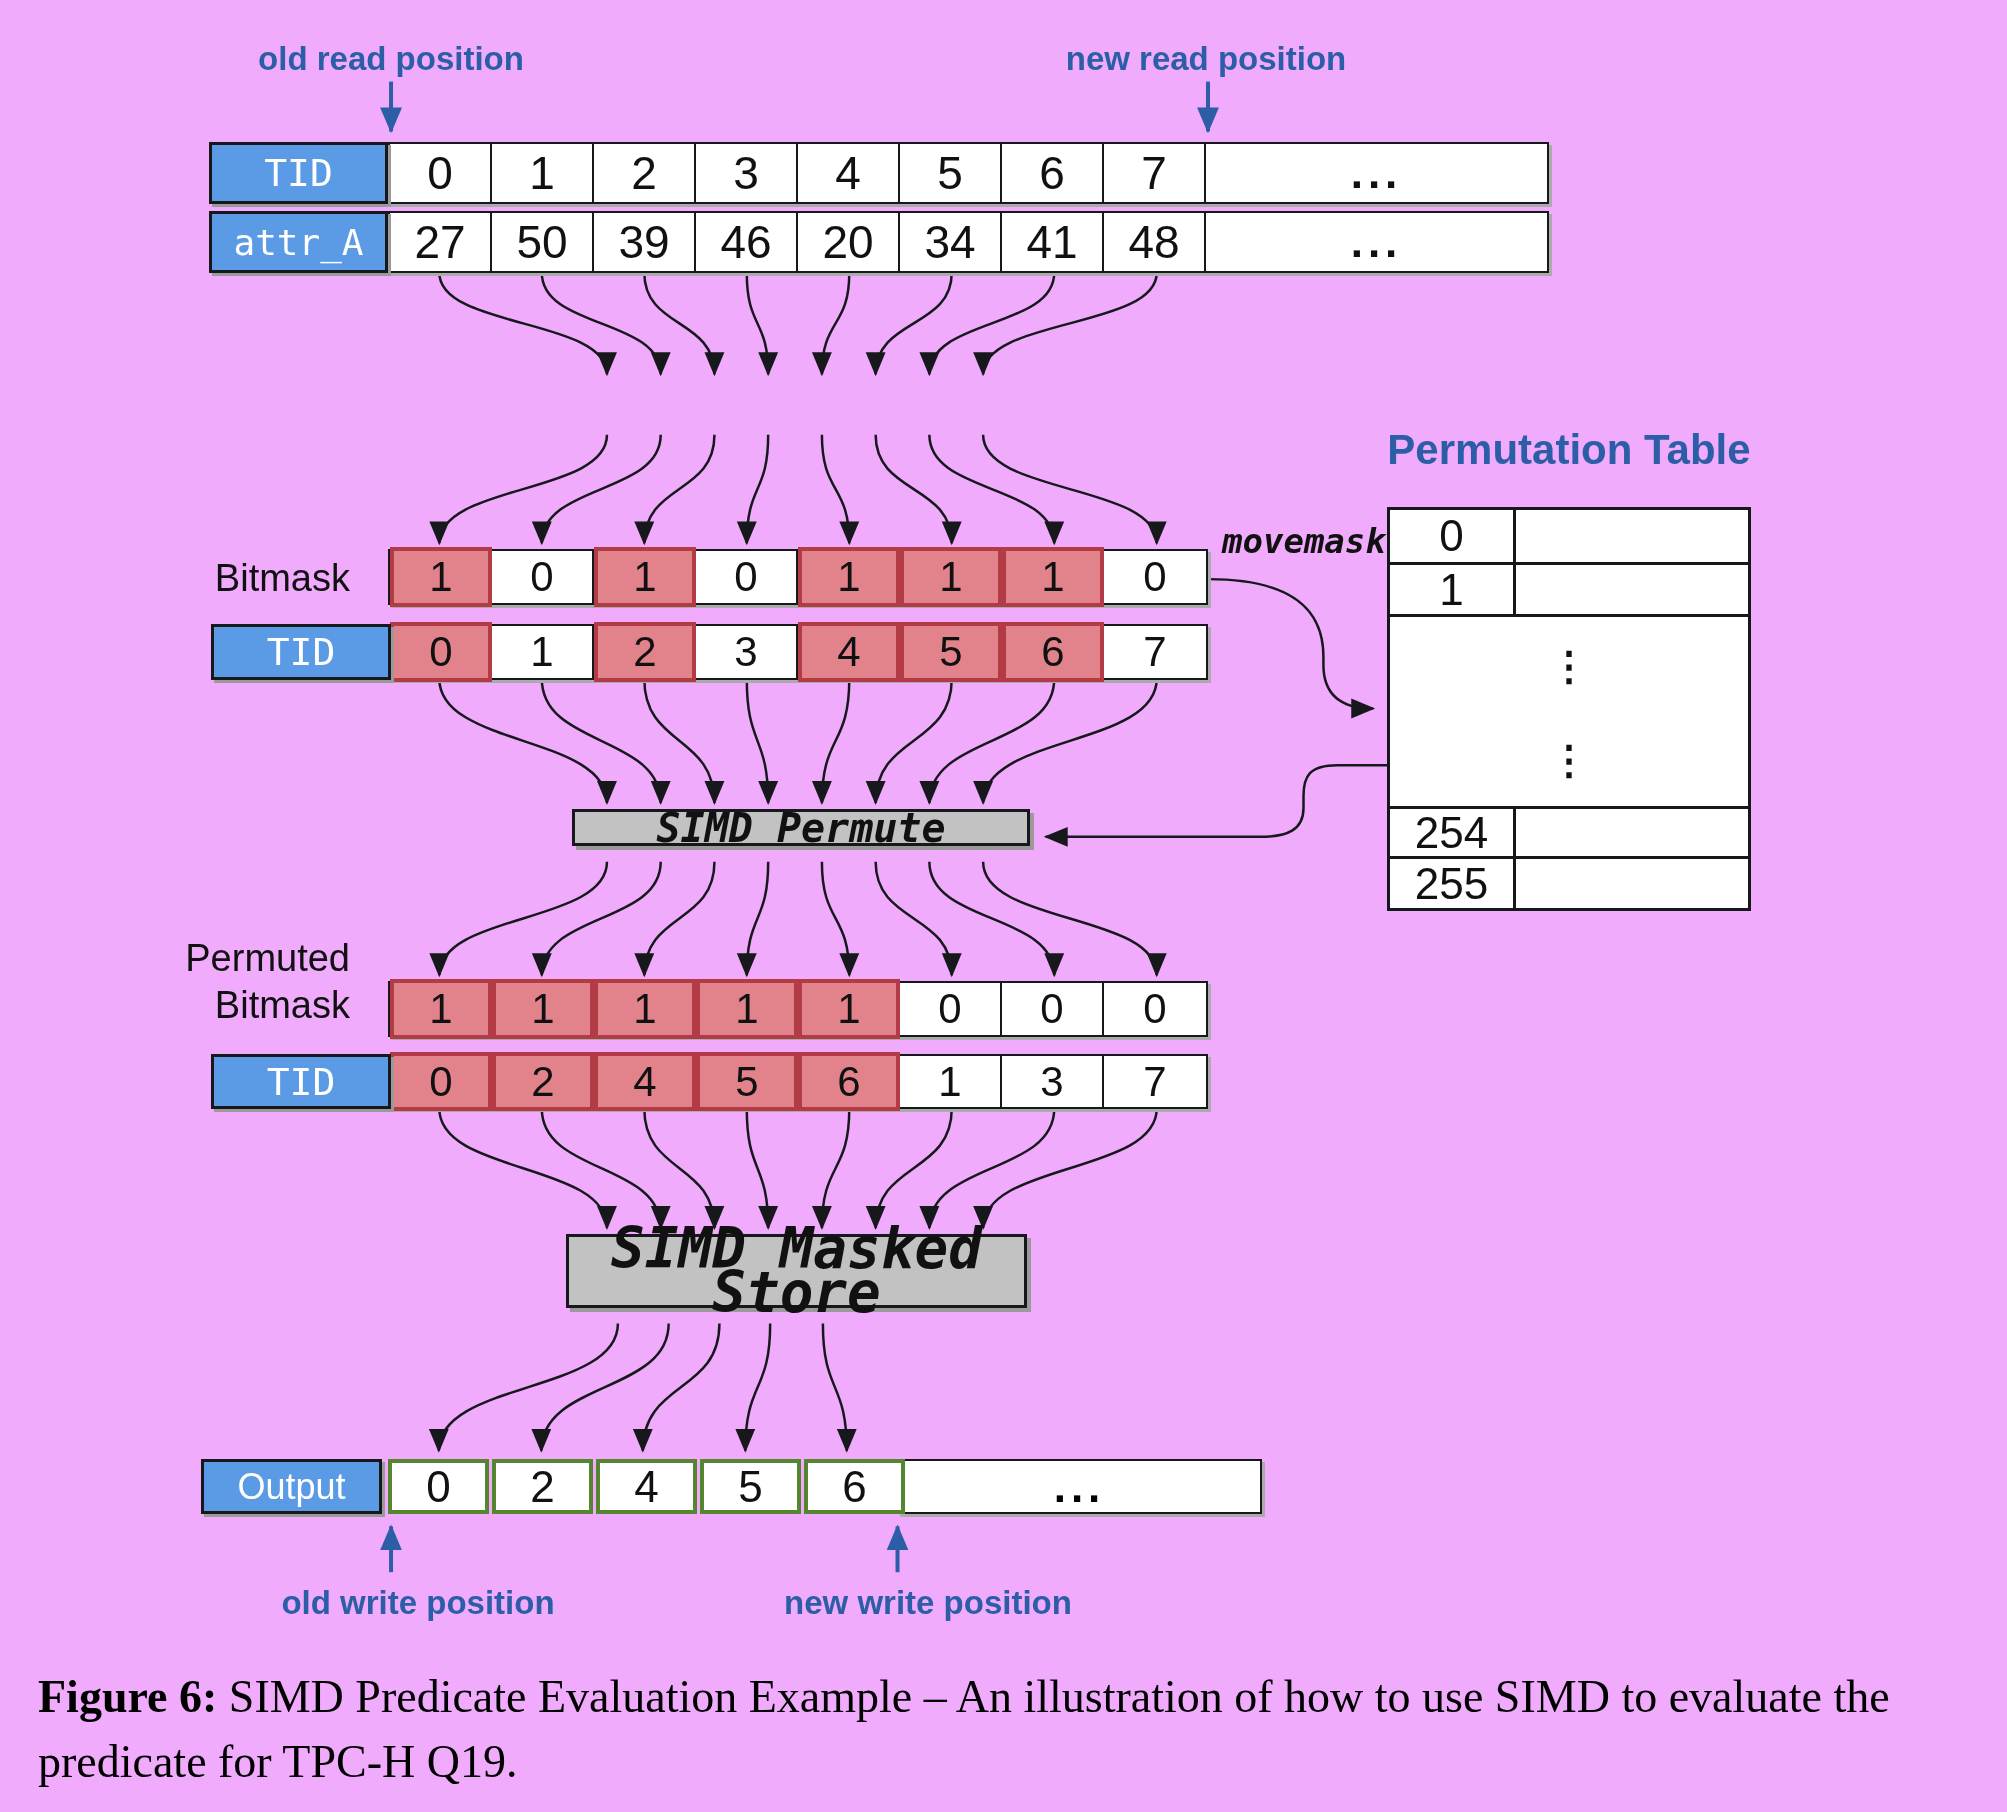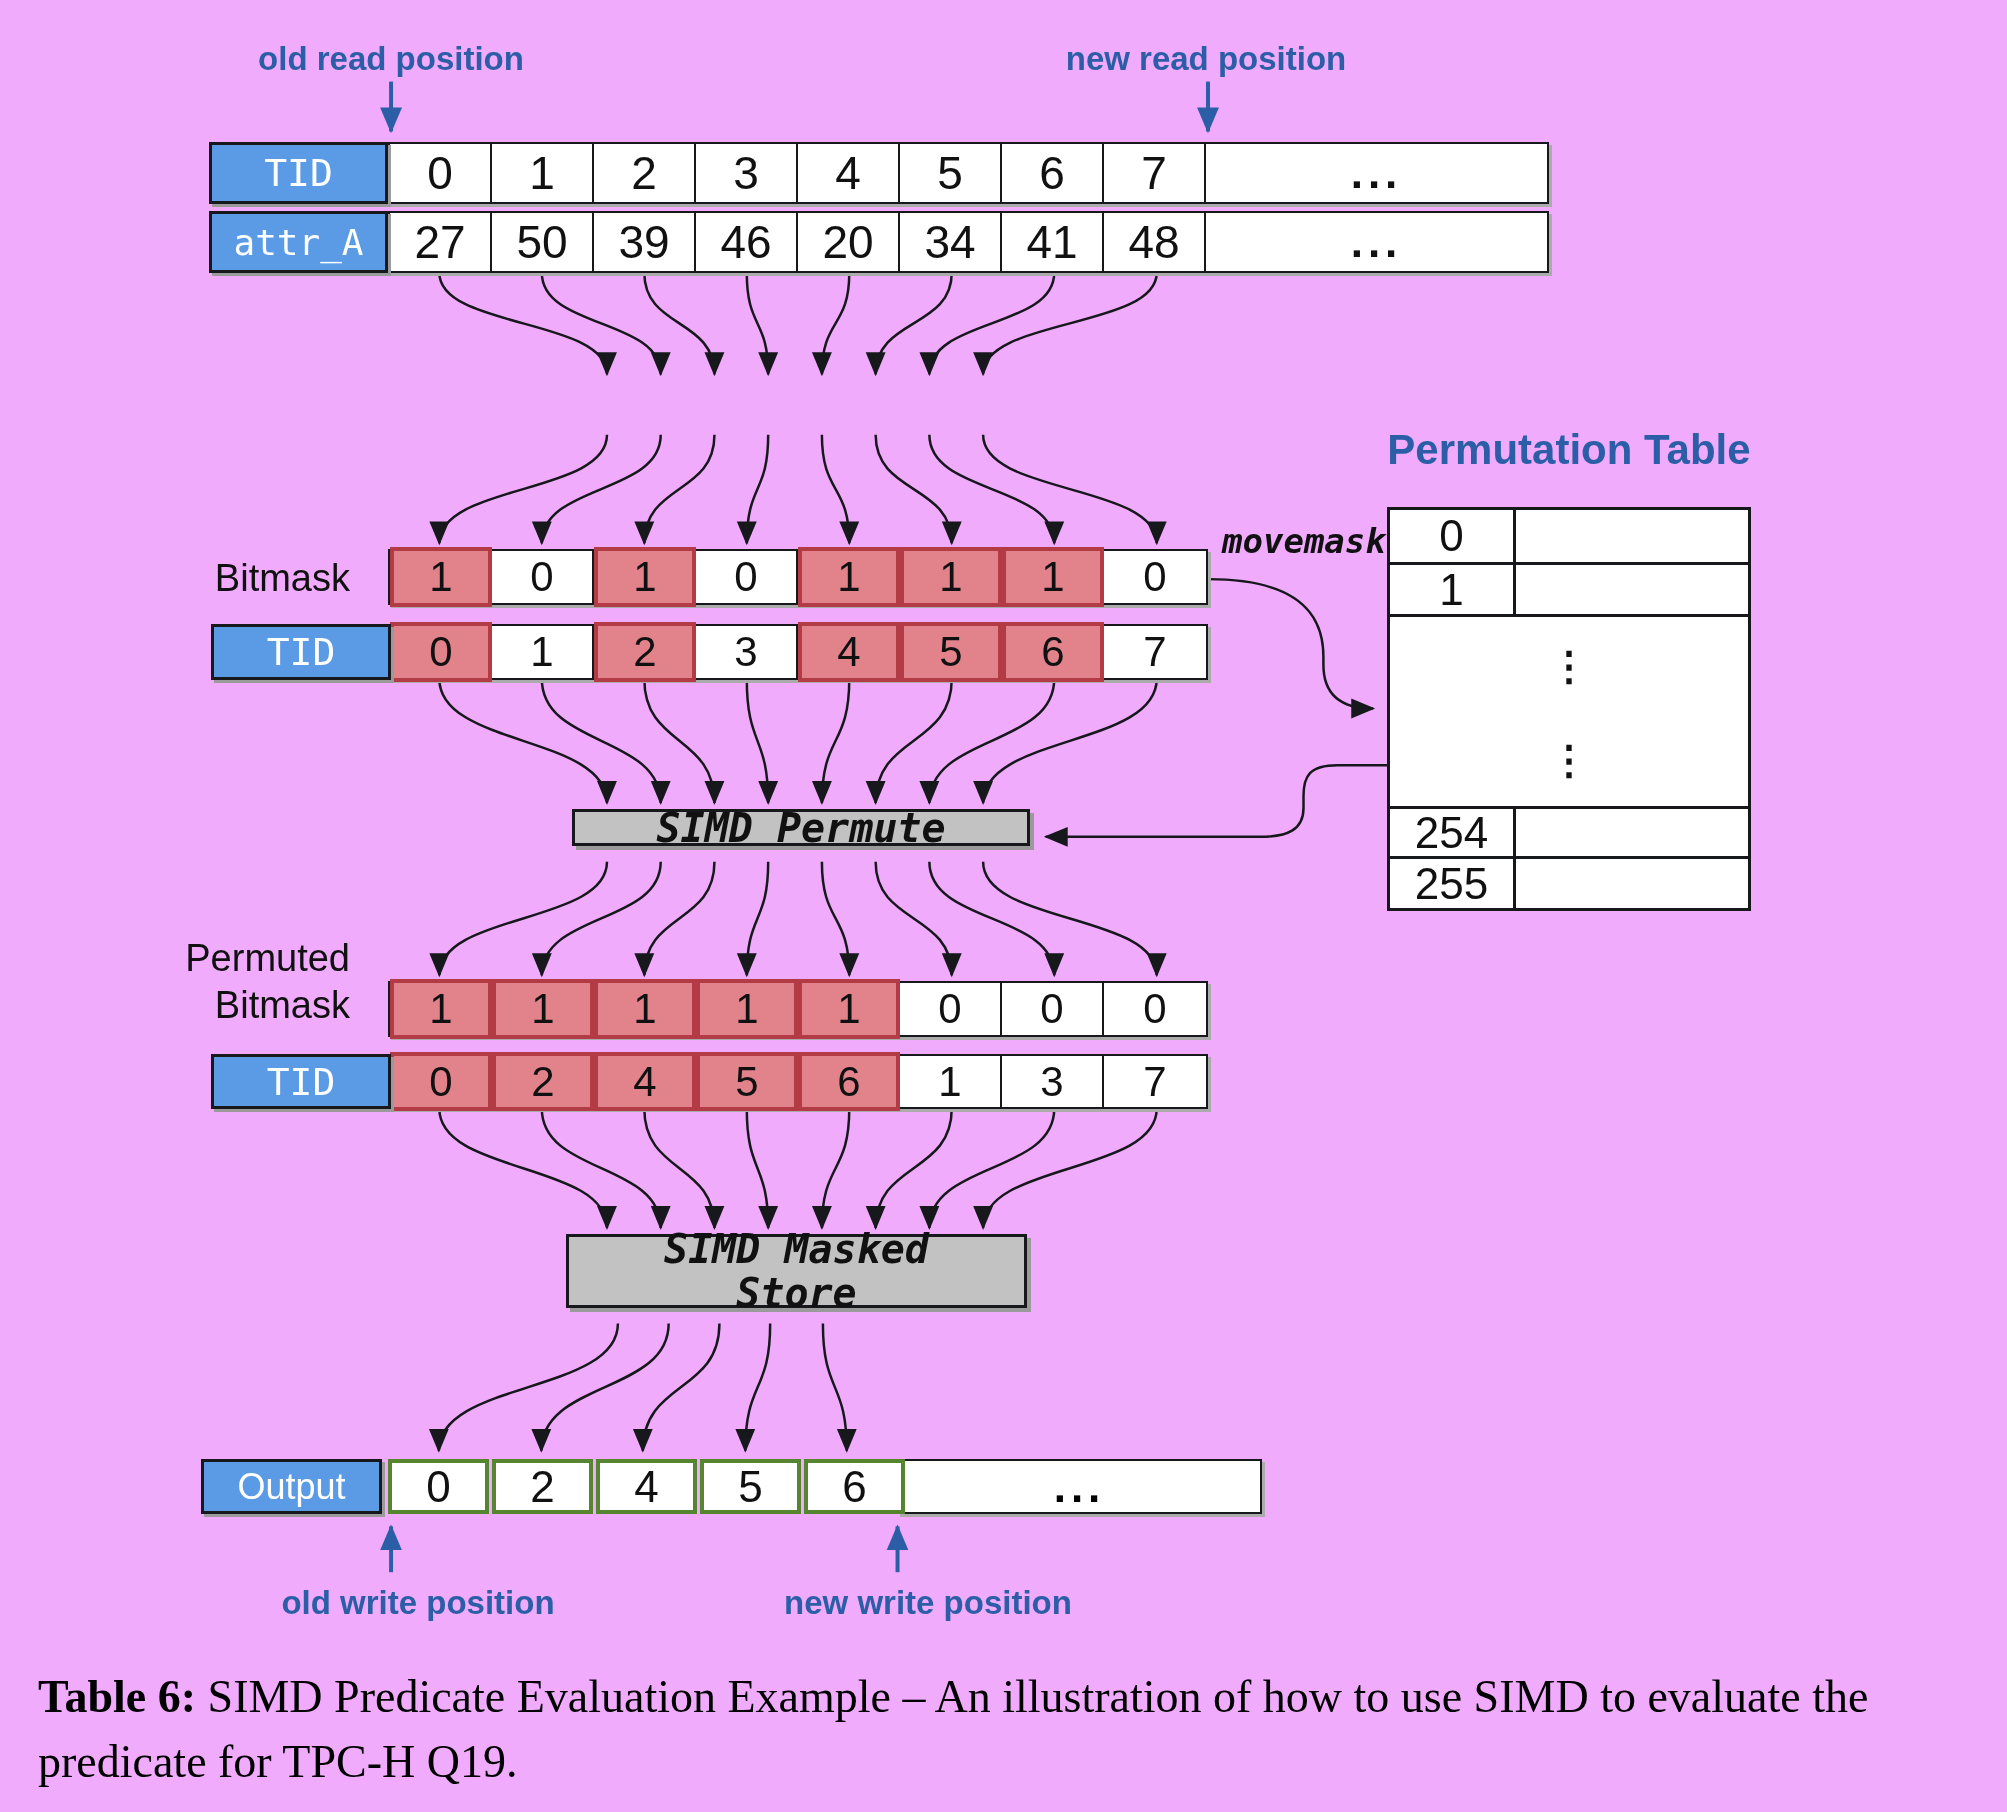--- a/index.html
+++ b/index.html
@@ -239,38 +239,38 @@
     <div class="cell cell-mid red">0</div>
     <div class="cell cell-mid red">2</div>
     <div class="cell cell-mid red">4</div>
     <div class="cell cell-mid red">5</div>
     <div class="cell cell-mid red">6</div>
     <div class="cell cell-mid">1</div>
     <div class="cell cell-mid">3</div>
     <div class="cell cell-mid">7</div>
   </div>
 
-  <div class="abs gray-box center" style="left:566px;top:1234px;width:461px;height:74px;font-size:40px;line-height:44px;">
+  <div class="abs gray-box center" style="left:566px;top:1234px;width:461px;height:74px;font-size:56px;line-height:44px;">
     <div>
       <div>SIMD Masked</div>
       <div>Store</div>
     </div>
   </div>
 
   <div class="abs blue-box center" style="left:156px;top:1459px;width:181px;height:55px;font-size:36px;font-family:'Liberation Sans',sans-serif;">Output</div>
   <div class="abs out-ell center" style="left:897px;top:1459px;width:365px;height:55px;">...</div>
   <div class="green-group" style="left:388px;top:1459px;">
     <div class="gcell">0</div>
     <div class="gcell">2</div>
     <div class="gcell">4</div>
     <div class="gcell">5</div>
     <div class="gcell">6</div>
   </div>
 
   <div class="abs pos-label" style="left:418px;top:1584px;">old write position</div>
   <div class="abs pos-label" style="left:928px;top:1584px;">new write position</div>
 
   <div class="caption" style="left:38px;top:1664px;width:1871px;">
-    <b>Table 6:</b><span> SIMD Predicate Evaluation Example – An illustration of how to use SIMD to evaluate the predicate for TPC-H Q19.</span>
+    <b>Figure 6:</b><span> SIMD Predicate Evaluation Example – An illustration of how to use SIMD to evaluate the predicate for TPC-H Q19.</span>
   </div>
 
 </div>
 
 
 </body></html>

